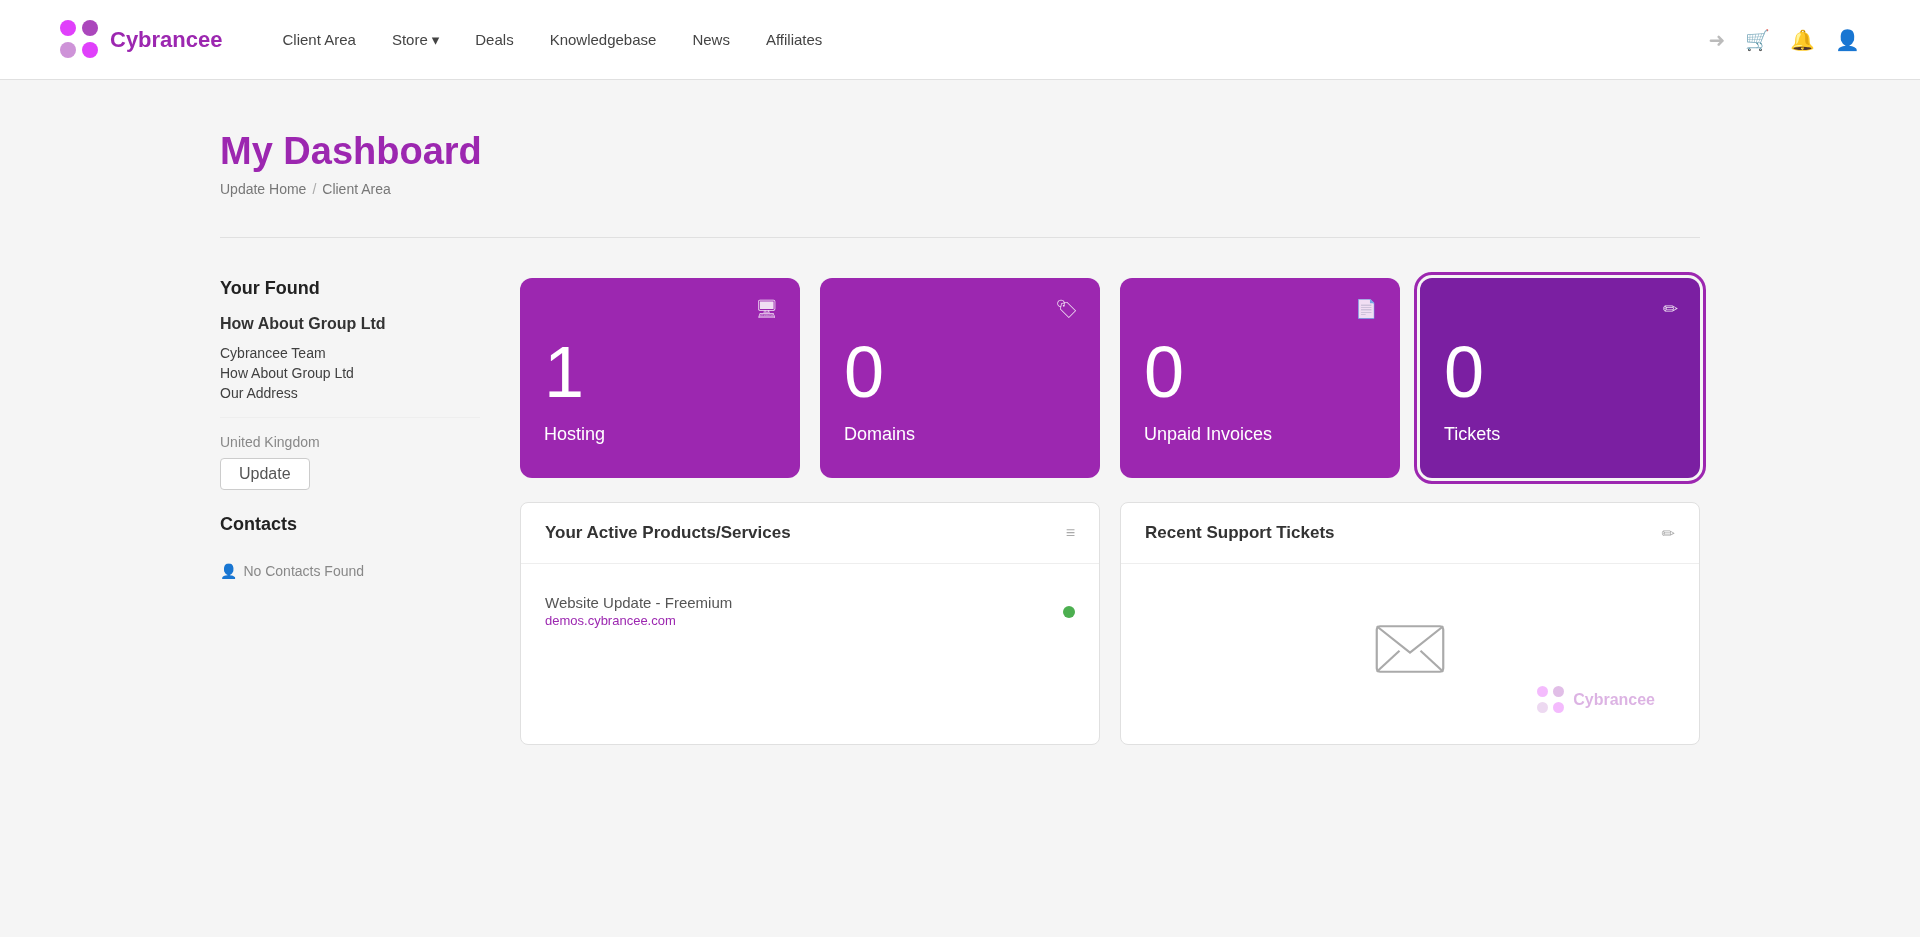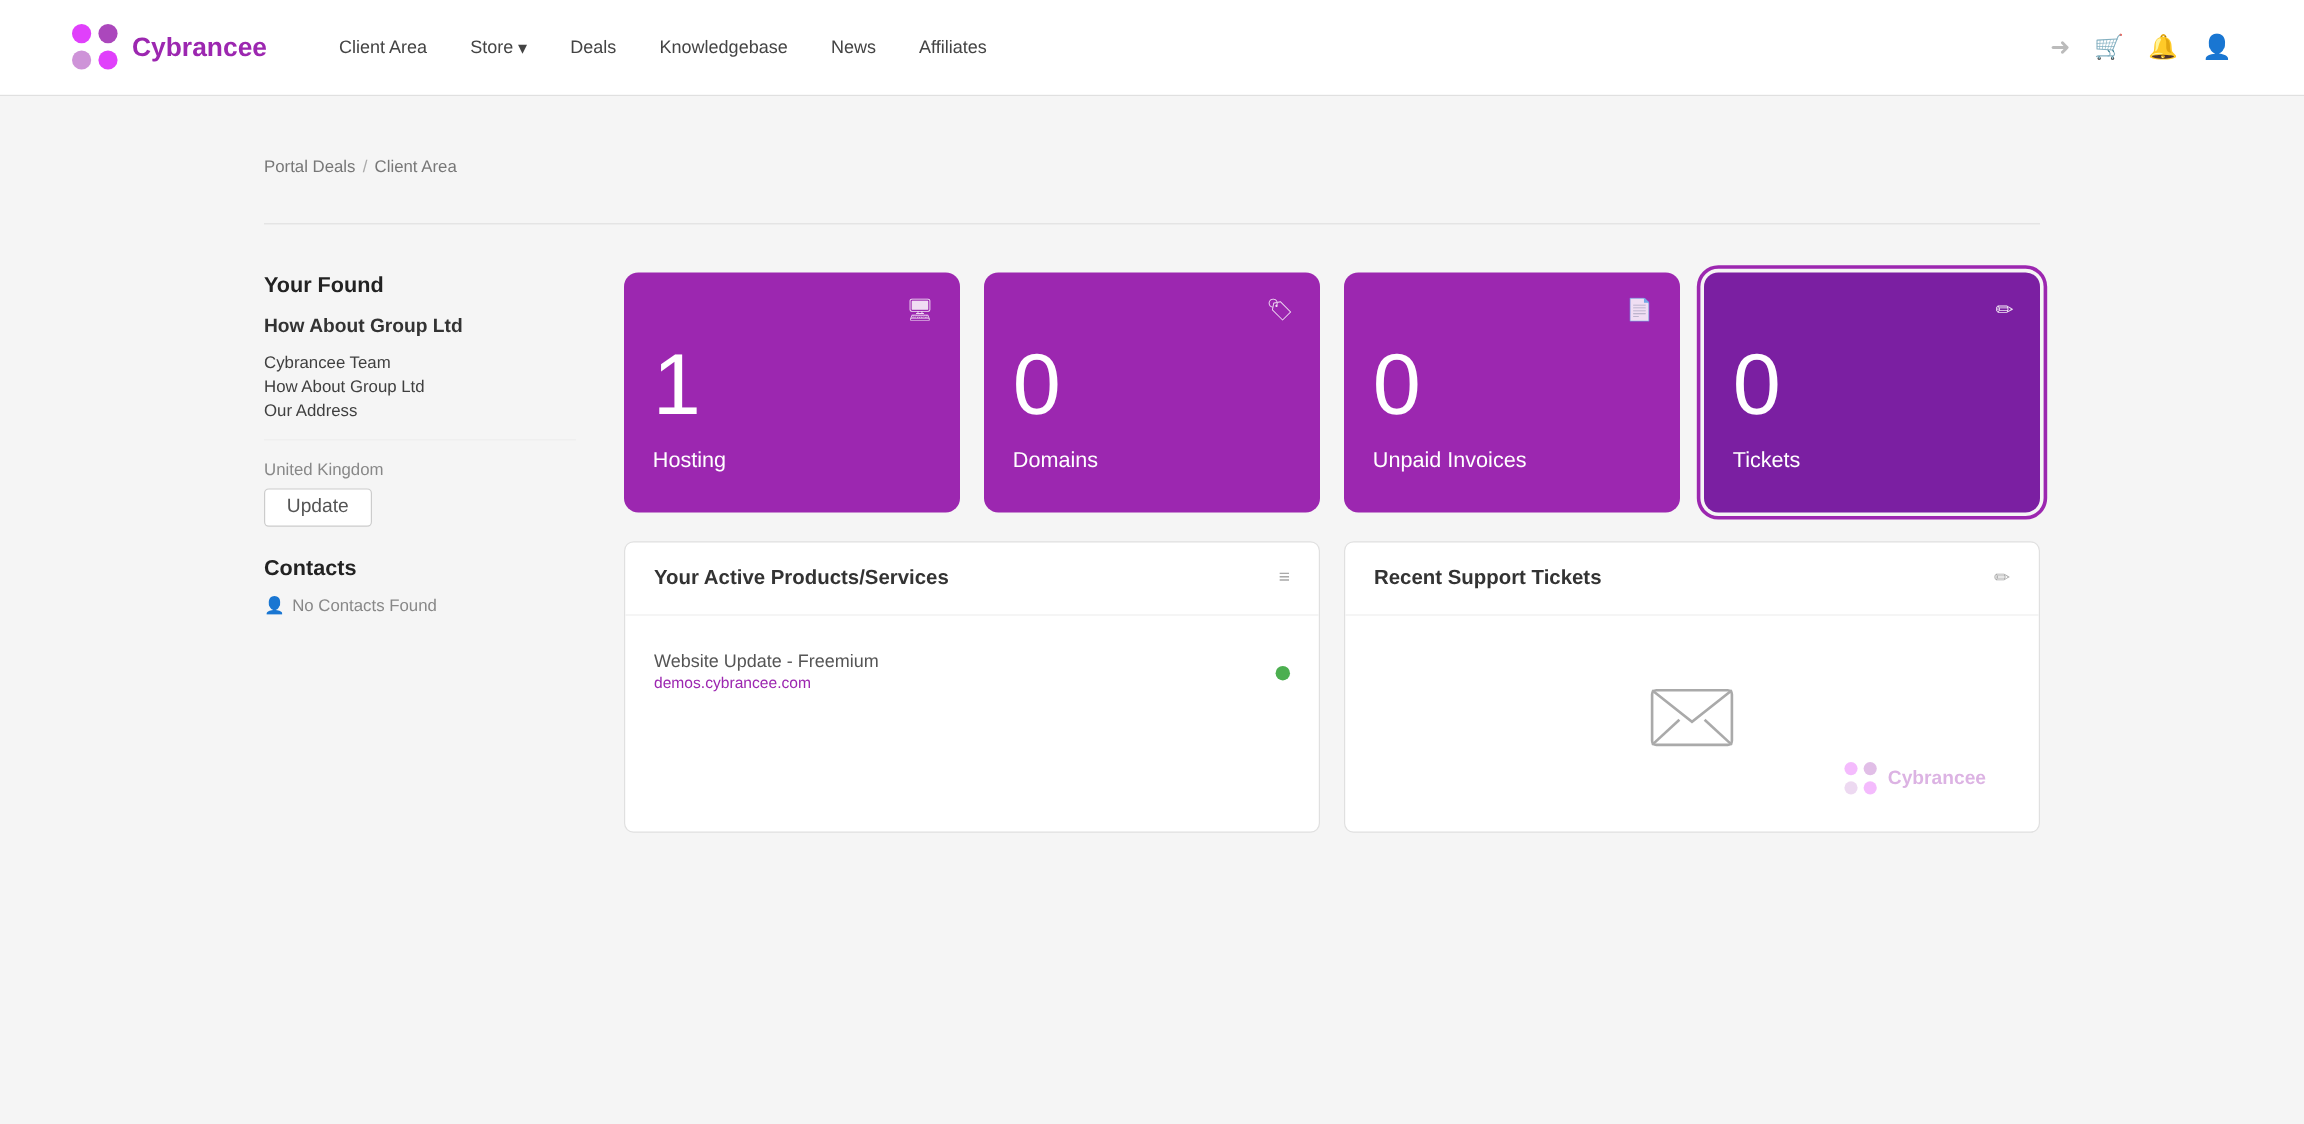--- a/index.html
+++ b/index.html
@@ -142,21 +142,21 @@
       padding: 6px 18px;
       border-radius: 4px;
       font-size: 16px;
       cursor: pointer;
       margin-bottom: 24px;
     }
     .contacts-title {
       font-size: 18px;
       font-weight: 700;
       color: #222;
-      margin-bottom: 12px;
+      margin-bottom: 28px;
     }
     .contact-item {
       font-size: 14px;
       color: #888;
       display: flex;
       align-items: center;
       gap: 6px;
     }
 
     
@@ -340,22 +340,23 @@
 
   <div class="nav-icons">
     <span class="nav-icon">➜</span>
     <span class="nav-icon">🛒</span>
     <span class="nav-icon">🔔</span>
     <span class="nav-icon">👤</span>
   </div>
 </nav>
 
 <div class="page-content">
+  <h1 class="page-title">My Dashboard</h1>
   <div class="breadcrumb">
-    <a href="#">Portal Deals</a>
+    <a href="#">Update Home</a>
     <span class="breadcrumb-sep">/</span>
     <span>Client Area</span>
   </div>
 
   <hr class="divider">
 
   <div class="dashboard-grid">
 
     <aside class="sidebar">
       <div class="sidebar-section-title">Your Found</div>

